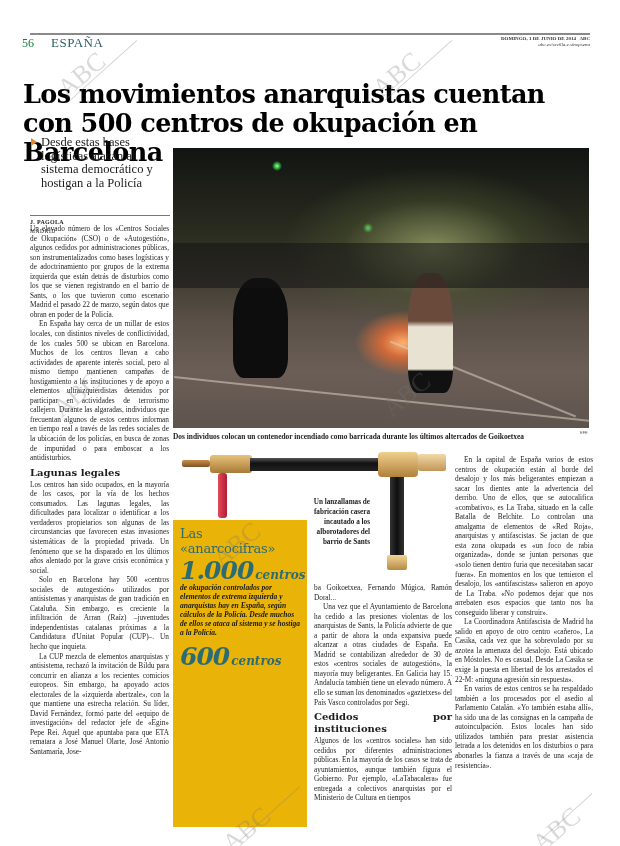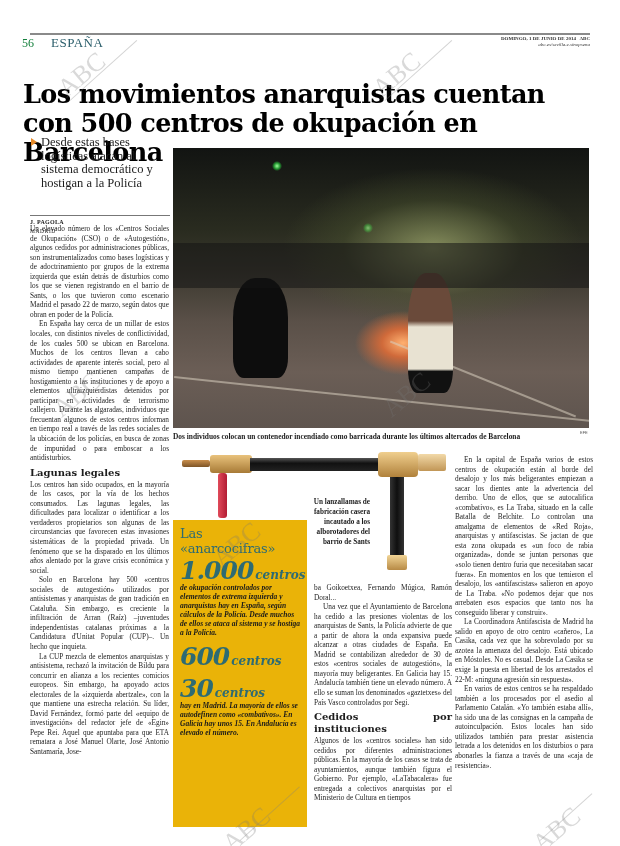--- a/index.html
+++ b/index.html
@@ -91,21 +91,21 @@
 </div>
 
 <div class="photo">
   <div class="road-line" style="left:0; top:250px; width:420px; height:2px; transform:rotate(6deg);"></div>
   <div class="road-line" style="left:210px; top:230px; width:200px; height:2px; transform:rotate(22deg);"></div>
   <div class="fig" style="left:60px; top:130px; width:55px; height:100px; background:#0d0d0d;"></div>
   <div class="fig" style="left:235px; top:125px; width:45px; height:120px; background:linear-gradient(180deg,#6a4a3a 0%,#6a4a3a 40%,#e8e2d2 45%,#e8e2d2 80%,#111 82%);"></div>
   <div class="fig" style="left:0; top:95px; width:416px; height:45px; background:rgba(20,20,20,0.55); border-radius:0;"></div>
 </div>
 <div class="credit">EFE</div>
-<div class="caption">Dos individuos colocan un contenedor incendiado como barricada durante los últimos altercados de Barcelona</div>
+<div class="caption">Dos individuos colocan un contenedor incendiado como barricada durante los últimos altercados de Goikoetxea</div>
 
 <div class="tool">
   <div class="nozzle"></div>
   <div class="brass1"></div>
   <div class="handle"></div>
   <div class="pipe"></div>
   <div class="tee"></div>
   <div class="endcap"></div>
   <div class="down"></div>
   <div class="foot"></div>
@@ -113,24 +113,20 @@
 <div class="tool-caption">Un lanzallamas de fabricación casera incautado a los alborotadores del barrio de Sants</div>
 
 <div class="sidebar">
   <div class="title">Las «anarcocifras»</div>
   <div class="stat">
     <span class="big">1.000</span><span class="unit">centros</span>
     <div class="desc">de okupación controlados por elementos de extrema izquierda y anarquistas hay en España, según cálculos de la Policía. Desde muchos de ellos se ataca al sistema y se hostiga a la Policía.</div>
   </div>
   <div class="stat" style="margin-top:8px;">
     <span class="big">600</span><span class="unit">centros</span>
-  </div>
-  <div class="stat" style="margin-top:8px;">
-    <span class="big">30</span><span class="unit">centros</span>
-    <div class="desc">hay en Madrid. La mayoría de ellos se autodefinen como «combativos». En Galicia hay unos 15. En Andalucía es elevado el número.</div>
   </div>
 </div>
 
 <div class="col" style="left:314px; top:583px; width:138px;">
   <p>ba Goikoetxea, Fernando Múgica, Ramón Doral...</p>
   <p class="ind">Una vez que el Ayuntamiento de Barcelona ha cedido a las presiones violentas de los anarquistas de Sants, la Policía advierte de que a partir de ahora la onda expansiva puede alcanzar a otras ciudades de España. En Madrid se contabilizan alrededor de 30 de estos «centros sociales de autogestión», la mayoría muy beligerantes. En Galicia hay 15. Andalucía también tiene un elevado número. A ello se suman los denominados «gaztetxes» del País Vasco controlados por Segi.</p>
   <div class="subhead">Cedidos por instituciones</div>
   <p>Algunos de los «centros sociales» han sido cedidos por diferentes administraciones públicas. En la mayoría de los casos se trata de ayuntamientos, aunque también figura el Gobierno. Por ejemplo, «LaTabacalera» fue entregada a colectivos anarquistas por el Ministerio de Cultura en tiempos</p>
 </div>
 

